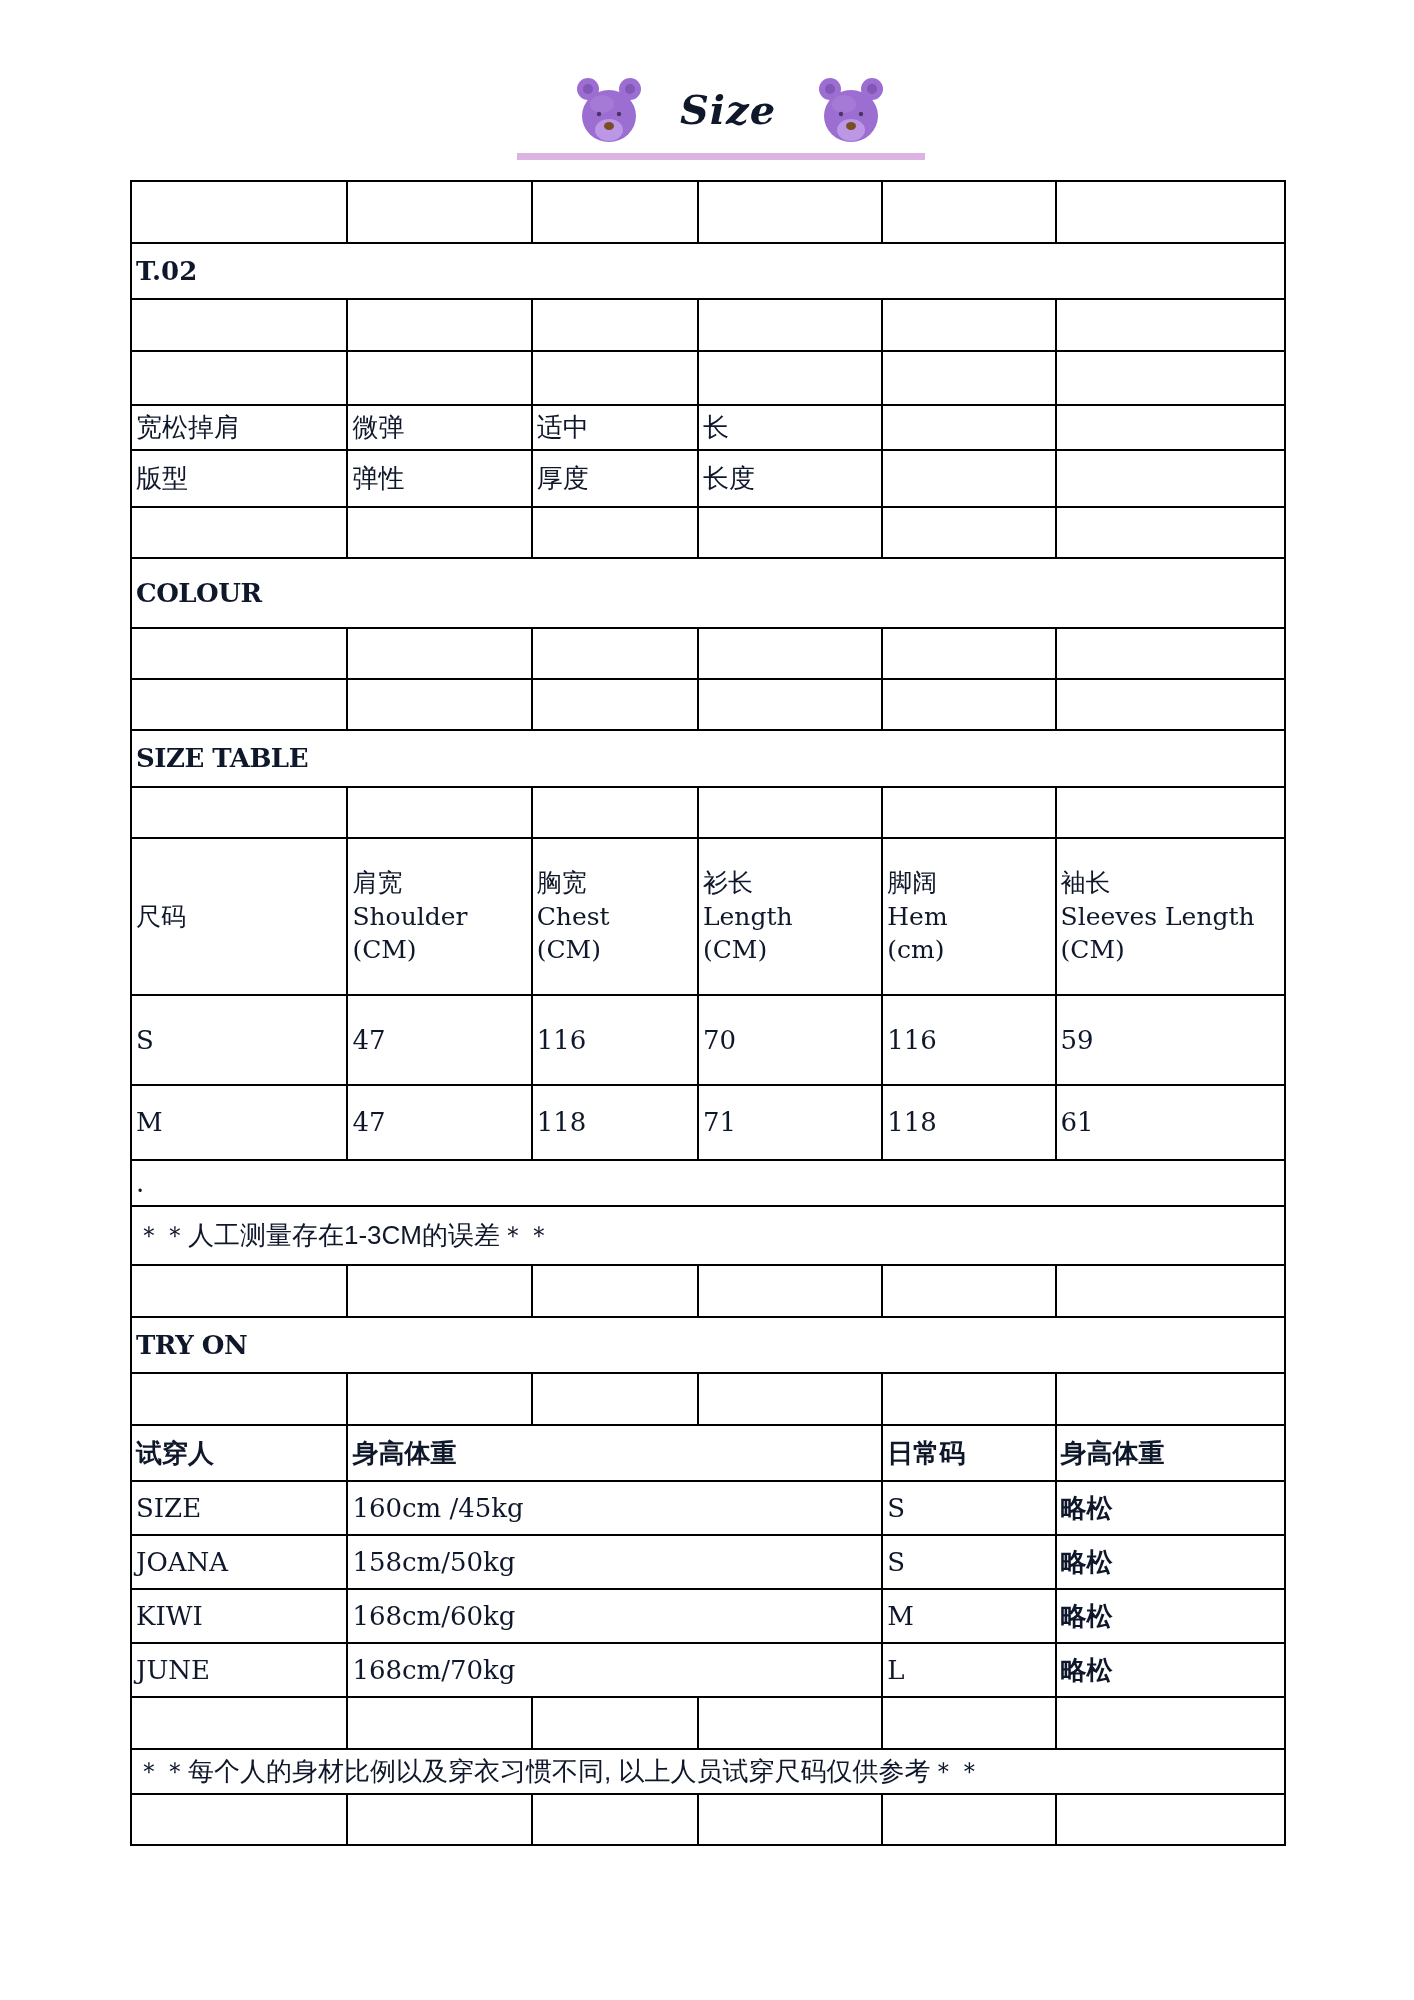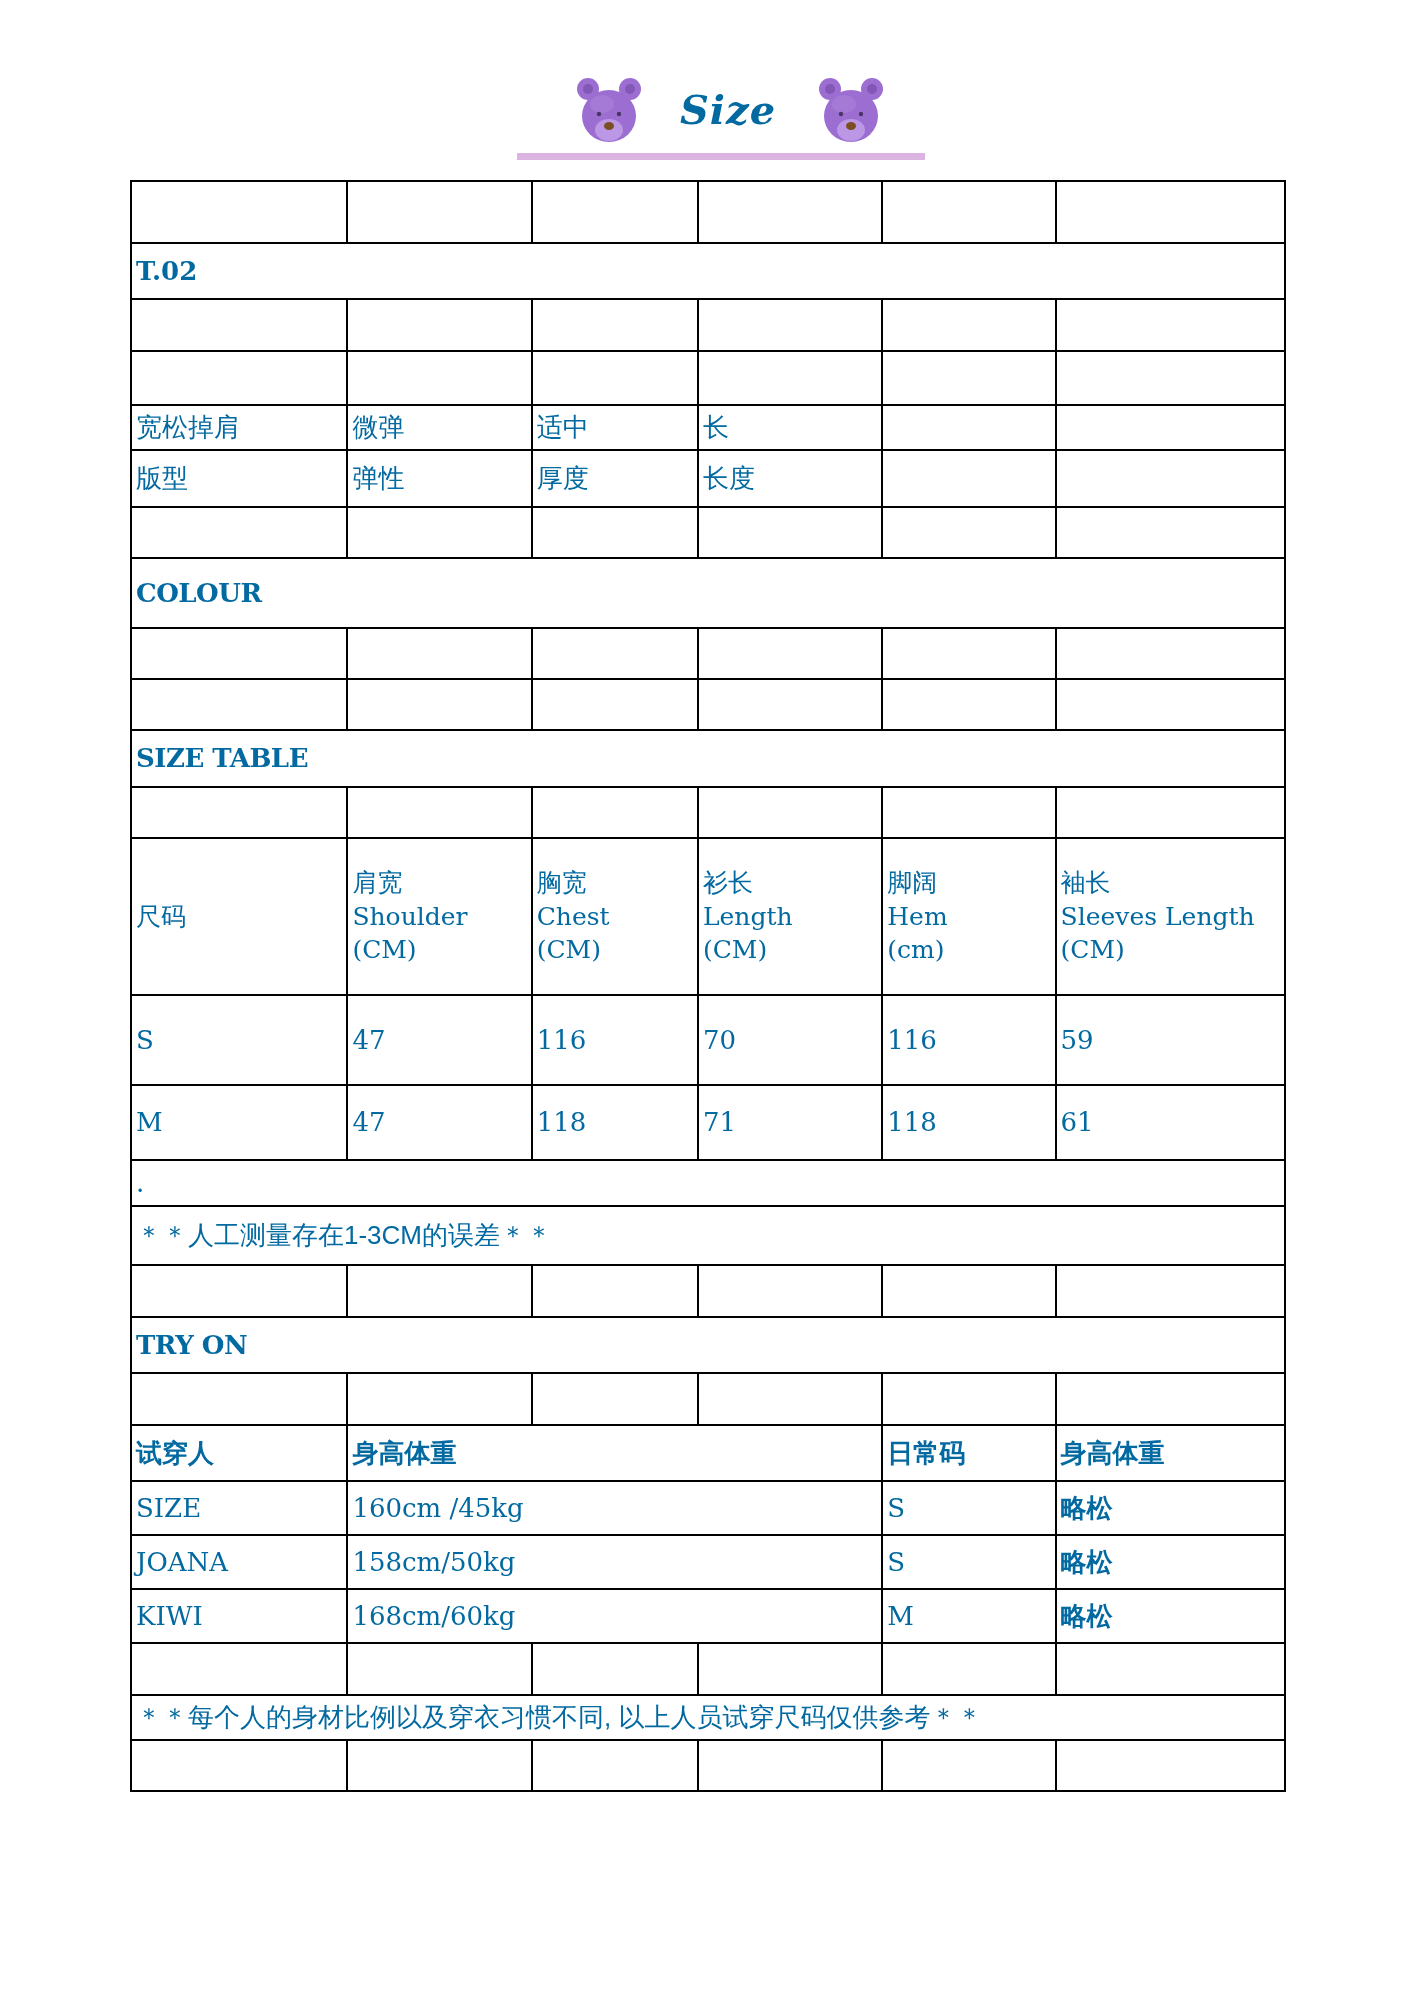--- a/index.html
+++ b/index.html
@@ -1,16 +1,16 @@
 <!DOCTYPE html>
 <html><head>
 <meta charset="utf-8">
 <style>
   html,body{margin:0;padding:0;background:#ffffff;}
-  .page{position:relative;width:1414px;height:2000px;background:#ffffff;color:#0369a1;
+  .page{position:relative;width:1414px;height:2000px;background:#ffffff;color:#0f172a;
         font-family:"DejaVu Serif","Liberation Serif",serif;}
   
   .title-wrap{position:absolute;left:0;top:0;width:1414px;height:175px;}
   .bear{position:absolute;top:74px;width:74px;height:76px;}
   .bear.b1{left:572px;}
   .bear.b2{left:814px;}
   .size-title{position:absolute;left:668px;top:86px;width:120px;text-align:center;
               font-size:40px;font-weight:bold;font-style:italic;letter-spacing:1px;}
   .title-underline{position:absolute;left:517px;top:153px;width:408px;height:7px;
                    background:#dcb4e2;}
@@ -268,20 +268,26 @@
         <td class="zh-bold">略松</td>
       </tr>
 
       <tr style="height:54px">
         <td>KIWI</td>
         <td colspan="3">168cm/60kg</td>
         <td>M</td>
         <td class="zh-bold">略松</td>
       </tr>
 
+      <tr style="height:54px">
+        <td>JUNE</td>
+        <td colspan="3">168cm/70kg</td>
+        <td>L</td>
+        <td class="zh-bold">略松</td>
+      </tr>
 
       <tr style="height:52px">
           <td></td>
           <td></td>
           <td></td>
           <td></td>
           <td></td>
           <td></td>
         </tr>
 

